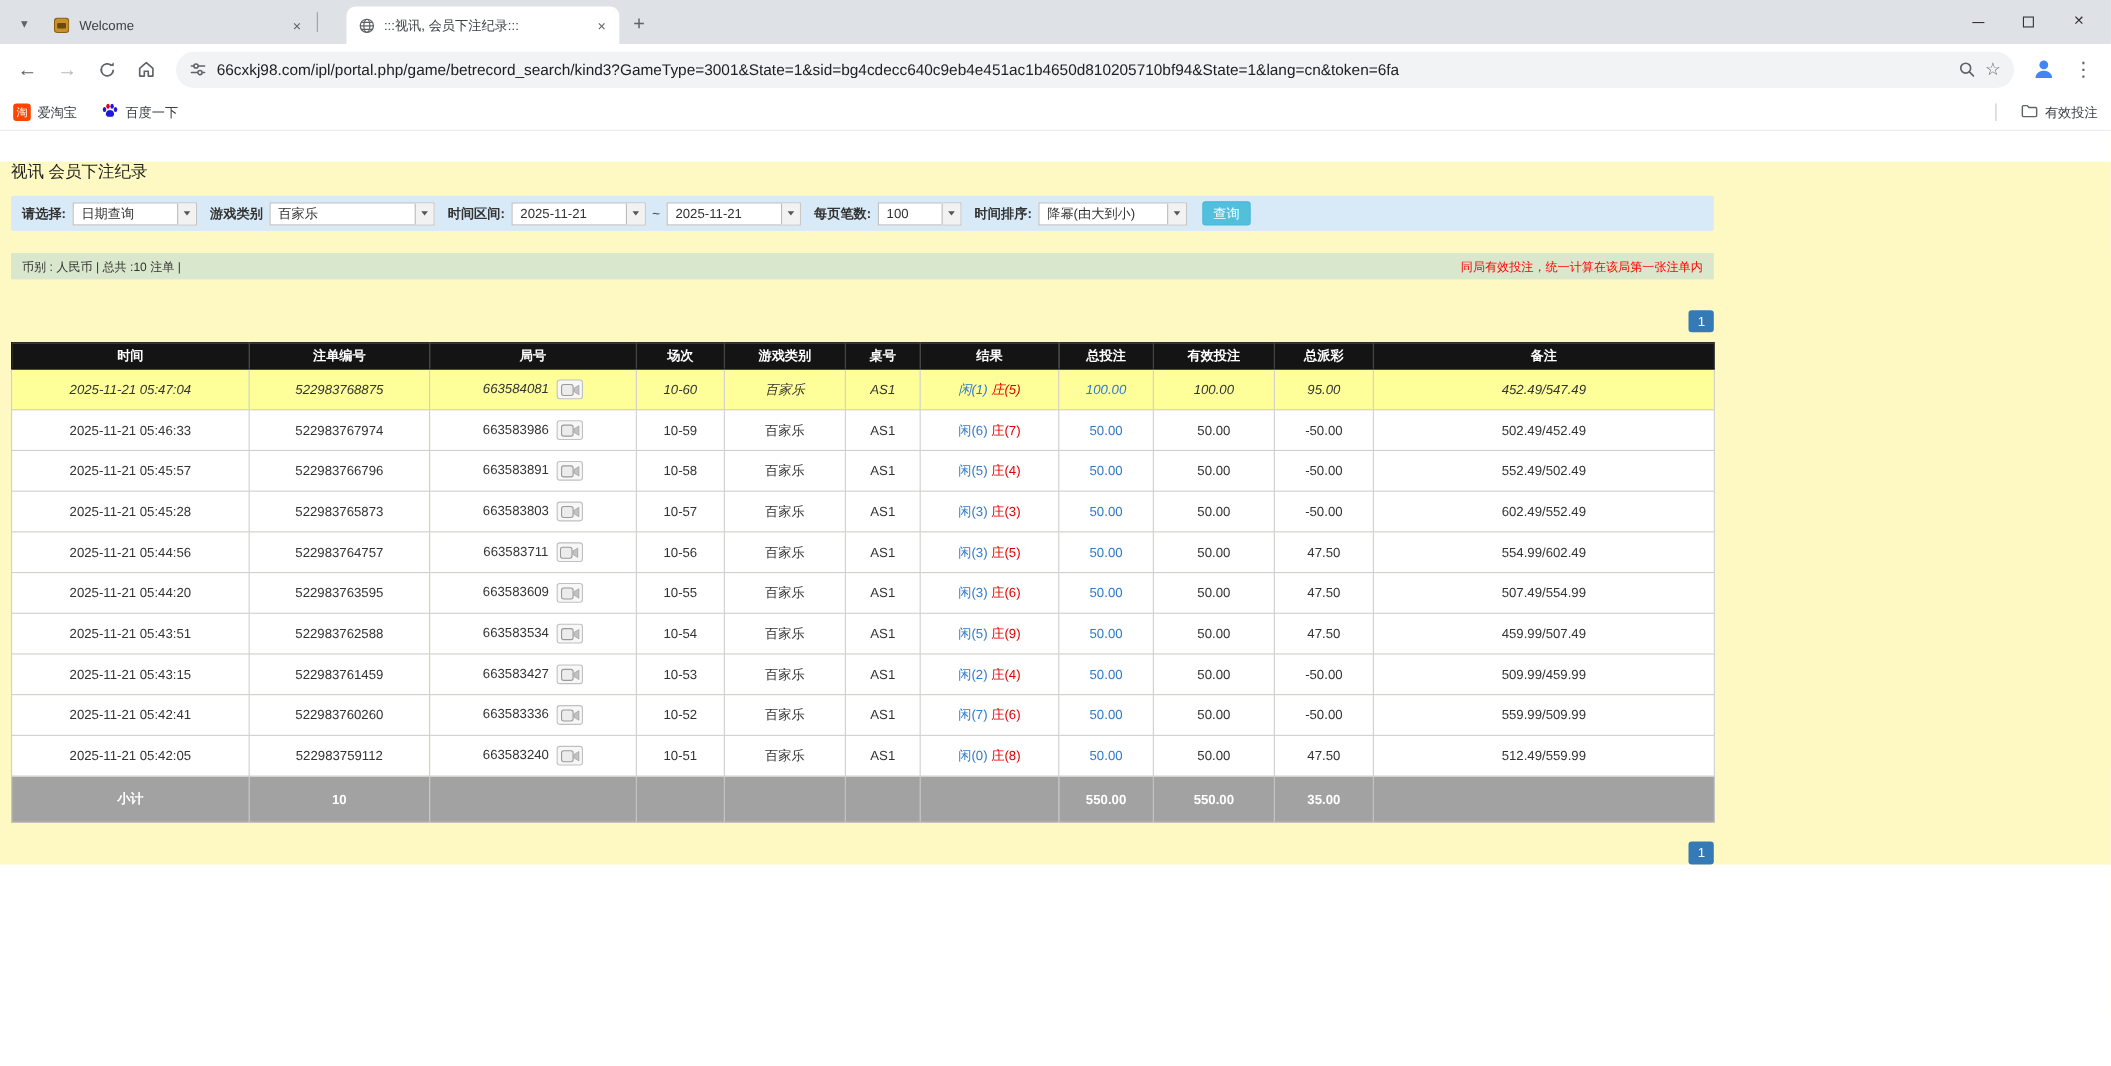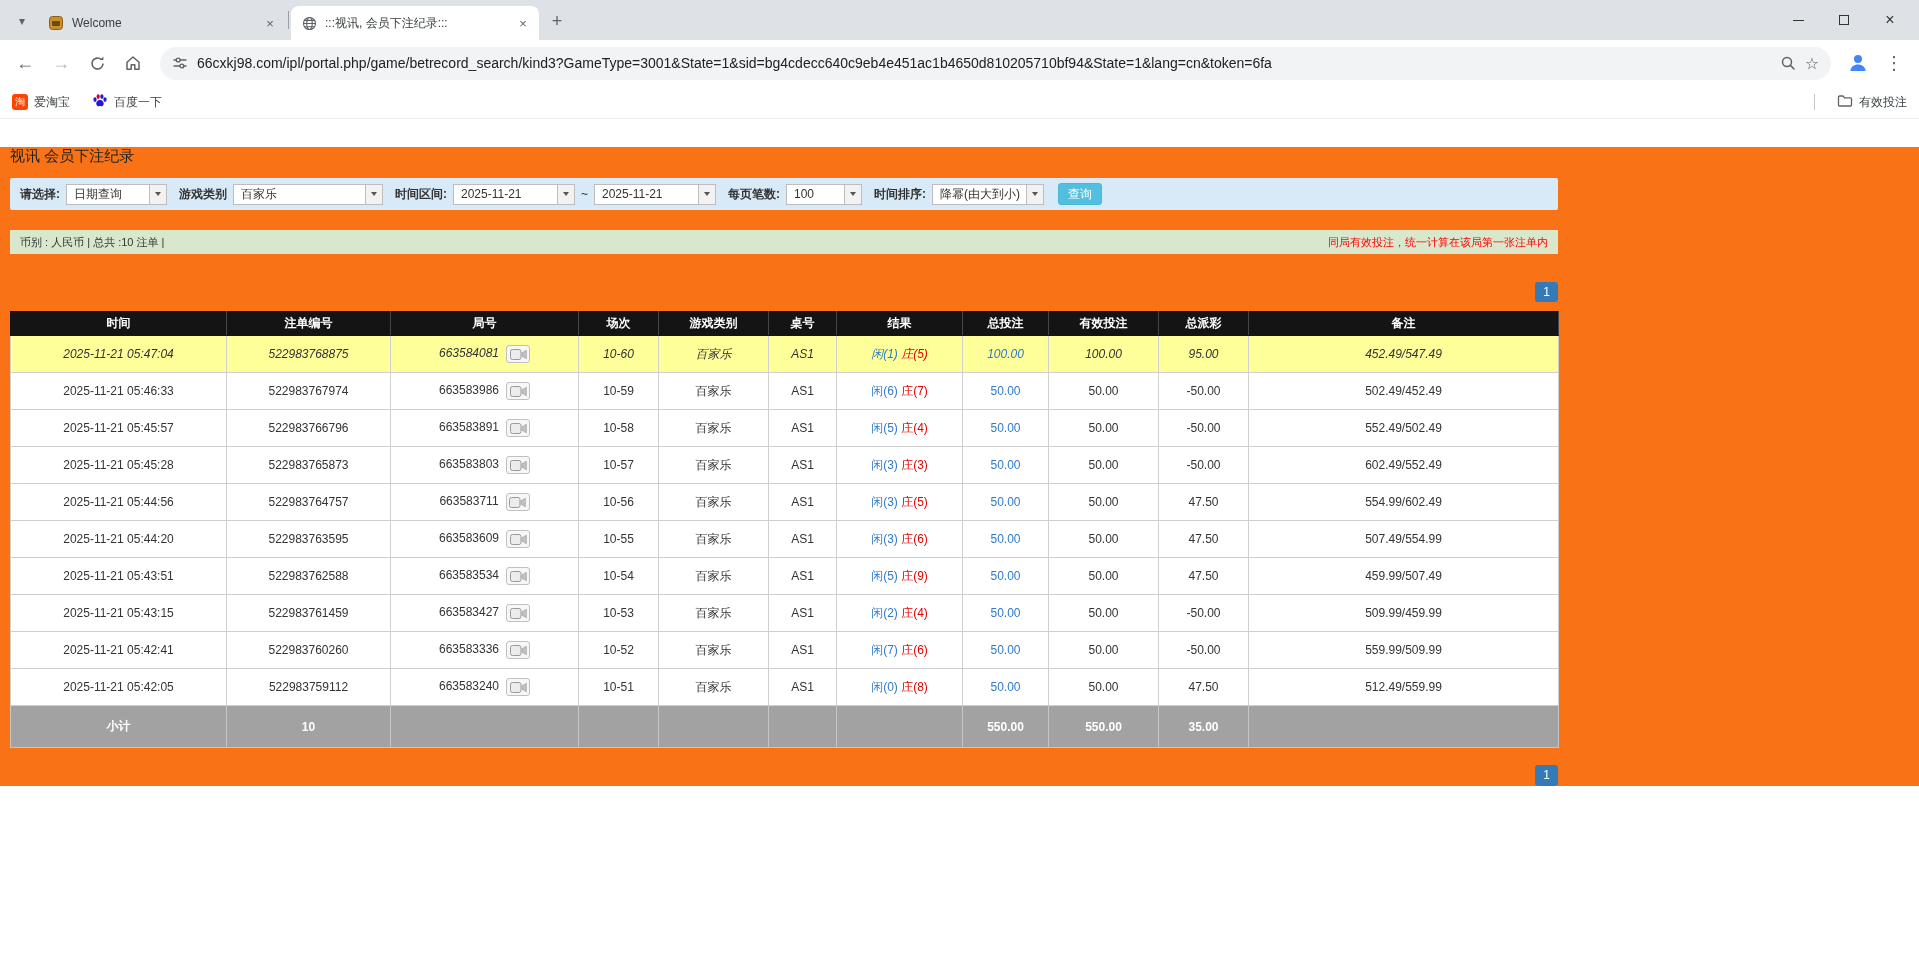--- a/index.html
+++ b/index.html
@@ -6,21 +6,21 @@
   html,body { margin:0; padding:0; }
   body {
     width:1919px; height:969px; overflow:hidden;
     font-family:"Liberation Sans","DejaVu Sans",sans-serif;
     background:#fff; color:#333;
   }
   
   .tabstrip { height:40px; background:#dee1e6; display:flex; align-items:flex-end; padding:0 6px; }
   .tabsearch { width:28px; height:28px; margin:0 2px 5px 2px; border-radius:50%; display:flex; align-items:center; justify-content:center; color:#5f6368; font-size:12px; cursor:pointer; }
   .tab { width:248px; height:34px; display:flex; align-items:center; gap:8px; padding:0 8px 0 10px; font-size:12px; color:#3c4043; border-radius:8px 8px 0 0; cursor:pointer; position:relative; }
-  .tab.active { background:#fff; }
+  .tab.active { background:#fff;margin-left:24px; }
   .tab .ttl { flex:1; white-space:nowrap; overflow:hidden; text-overflow:ellipsis; }
   .tab .tclose { width:16px; height:16px; border-radius:50%; display:flex; align-items:center; justify-content:center; font-size:13px; color:#5f6368; }
   .fav { width:16px; height:16px; display:flex; align-items:center; justify-content:center; flex:0 0 16px; }
   .tabdiv { width:1px; height:18px; background:#9aa0a6; margin:0 2px 11px 2px; }
   .newtab { width:28px; height:28px; margin:0 0 5px 4px; display:flex; align-items:center; justify-content:center; font-size:18px; color:#5f6368; cursor:pointer; }
   .wincontrols { margin-left:auto; display:flex; align-self:flex-start; height:40px; }
   .winbtn { width:46px; height:40px; display:flex; align-items:center; justify-content:center; color:#333; cursor:pointer; }
   .ic-min { width:11px; height:1px; background:#333; display:block; }
   .ic-max { width:10px; height:10px; border:1px solid #333; display:block; }
   .ic-close { font-size:16px; line-height:1; }
@@ -33,21 +33,21 @@
   .addr .aico { display:flex; align-items:center; justify-content:center; flex:0 0 auto; cursor:pointer; }
   .star { font-size:16px; color:#5f6368; }
 
   .bookmarks { height:33px; background:#fff; display:flex; align-items:center; padding:0 12px; gap:22px; font-size:12px; color:#3c4043; border-bottom:1px solid #ececec; }
   .bm { display:flex; align-items:center; gap:6px; cursor:pointer; white-space:nowrap; }
   .bmi-tb { width:16px; height:16px; background:#ff4400; border-radius:3px; color:#fff; font-size:10px; display:flex; align-items:center; justify-content:center; }
   .spacer { flex:1; }
   .vsep { width:1px; height:16px; background:#c7c7c7; }
 
   
-  .page { padding:0 10px; background:#f97316;margin-top:28px; }
+  .page { padding:0 10px; background:#fef9c3;margin-top:28px; }
   .page-title { font-size:15px; color:#222; margin:15px 0 12px 0; }
 
   .filters { width:1548px; height:32px; background:#d8eaf7; display:flex; align-items:center; padding:0 10px; gap:6px; font-size:12px; border-radius:2px; }
   .flabel { font-weight:bold; color:#333; margin-left:6px; white-space:nowrap; }
   .flabel:first-child { margin-left:0; }
   .sel { display:inline-flex; height:21px; background:#fff; border:1px solid #bdbdbd; align-items:stretch; justify-content:space-between; cursor:pointer; }
   .sel .txt { display:flex; align-items:center; padding:0 7px; font-size:12px; color:#333; white-space:nowrap; overflow:hidden; }
   .sel .arr { width:17px; border-left:1px solid #bdbdbd; background:#f2f2f2; display:flex; align-items:center; justify-content:center; flex:0 0 17px; }
   .sel .arr i { width:0; height:0; border-left:3.5px solid transparent; border-right:3.5px solid transparent; border-top:4.5px solid #555; }
   .tilde { color:#333; }
@@ -185,21 +185,21 @@
       <span>有效投注</span>
     </div>
   </div>
 </div>
 
 <div class="page">
   <div class="page-title">视讯 会员下注纪录</div>
 
   <div class="filters">
     <span class="flabel">请选择:</span>
-    <div class="sel" style="width:101px">
+    <div class="sel" style="width:113px">
       <span class="txt">日期查询</span>
       <span class="arr">
           <i></i>
         </span>
     </div>
     <span class="flabel">游戏类别</span>
     <div class="sel" style="width:150px">
       <span class="txt">百家乐</span>
       <span class="arr">
           <i></i>
@@ -220,21 +220,21 @@
         </span>
     </div>
     <span class="flabel">每页笔数:</span>
     <div class="sel" style="width:76px">
       <span class="txt">100</span>
       <span class="arr">
           <i></i>
         </span>
     </div>
     <span class="flabel">时间排序:</span>
-    <div class="sel" style="width:112px">
+    <div class="sel" style="width:135px">
       <span class="txt">降幂(由大到小)</span>
       <span class="arr">
           <i></i>
         </span>
     </div>
     <button class="btn-search">查询</button>
   </div>
 
   <div class="infobar">
     <span>币别 : 人民币 | 总共 :10 注单 |</span>

